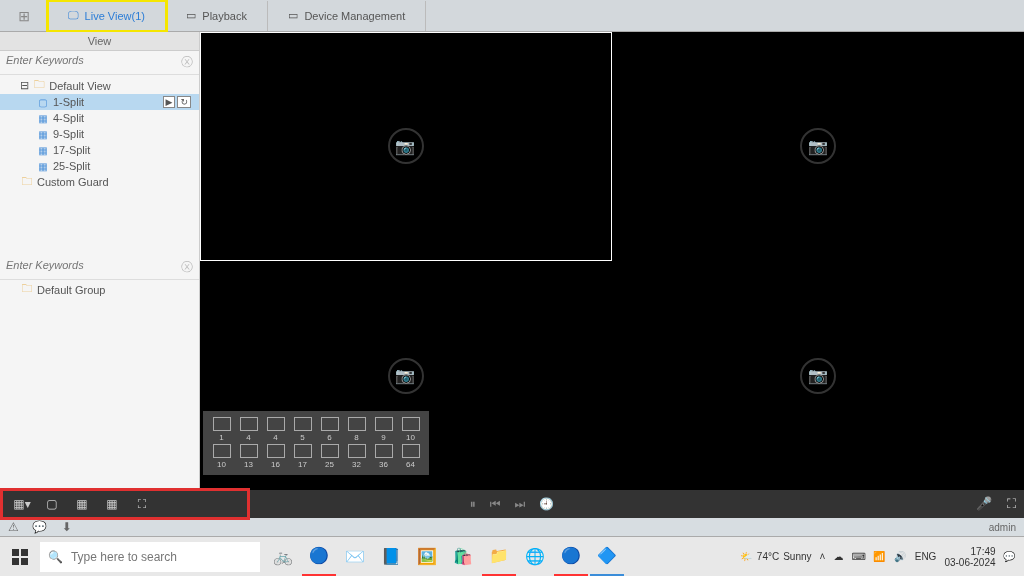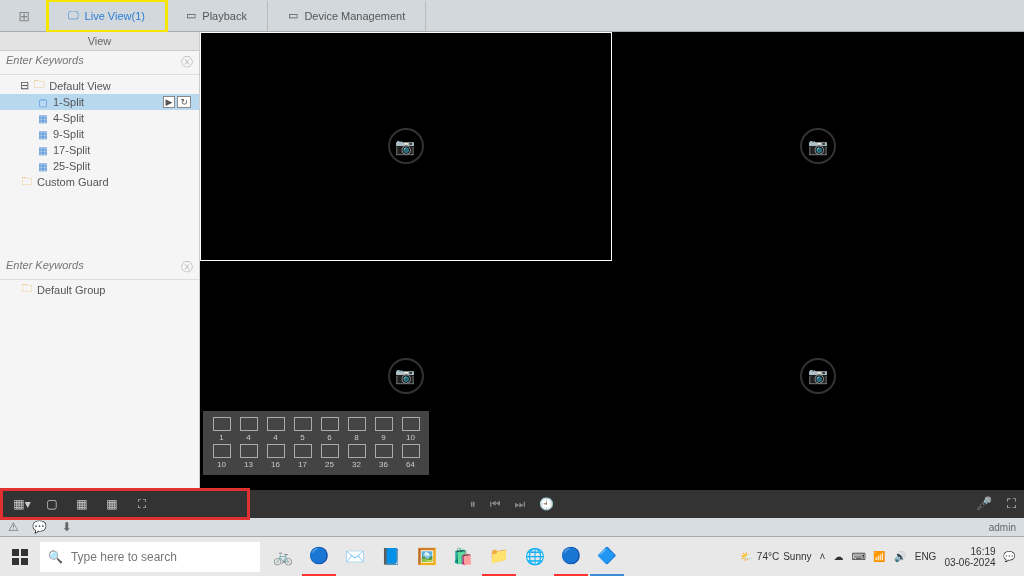--- a/index.html
+++ b/index.html
@@ -279,18 +279,18 @@
       <span>74°C</span>
       <span>Sunny</span>
     </div>
     <span>˄</span>
     <span>☁</span>
     <span>⌨</span>
     <span>📶</span>
     <span>🔊</span>
     <span>ENG</span>
     <div class="clock">
-      <div>16:19</div>
+      <div>17:49</div>
       <div>03-06-2024</div>
     </div>
     <span>💬</span>
   </div>
 </div>
 
 </body></html>

